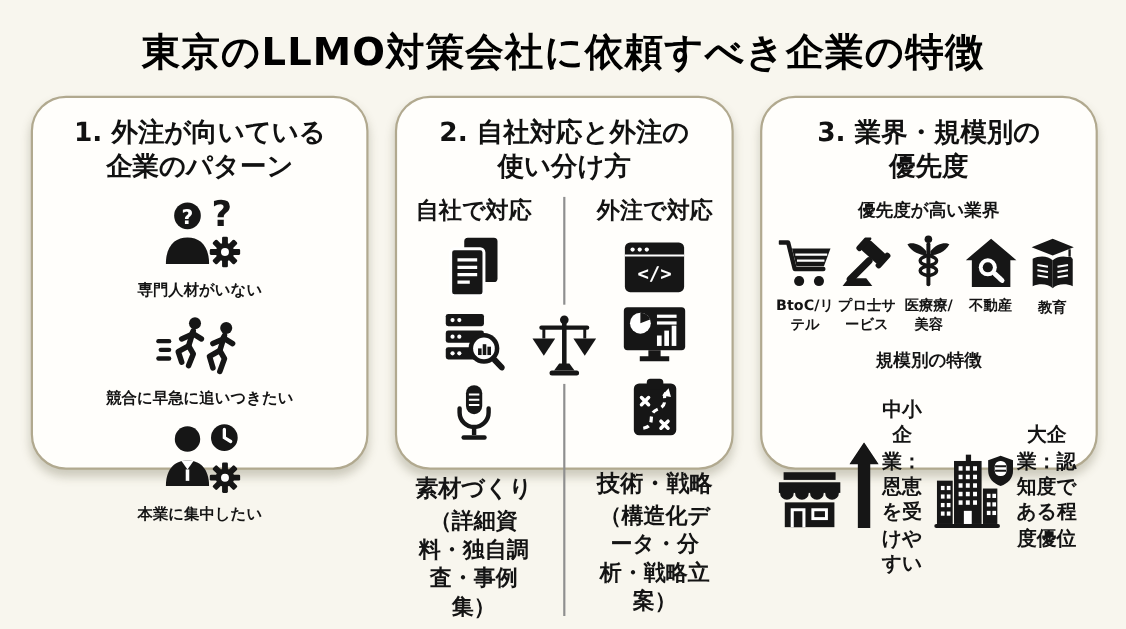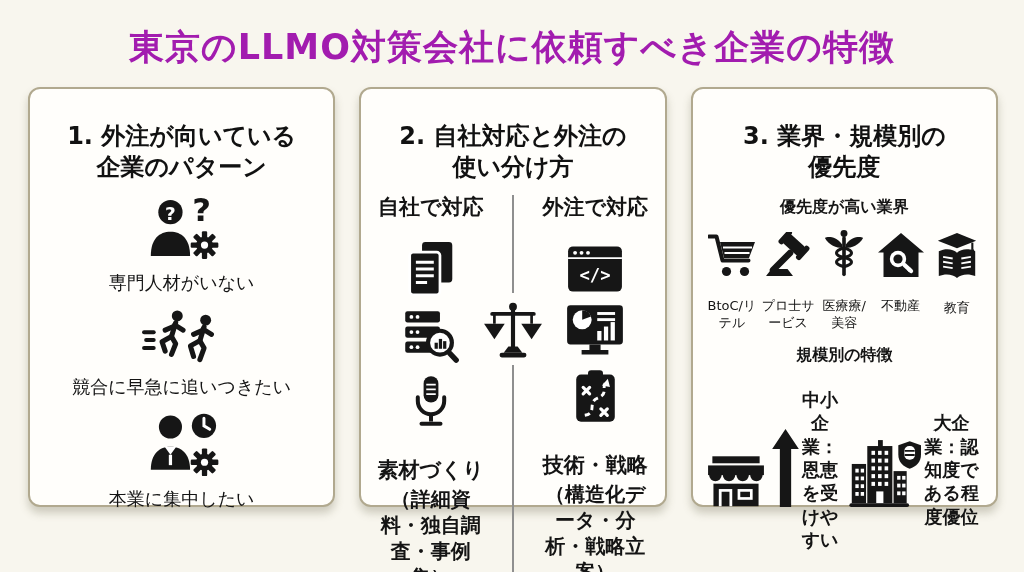--- a/index.html
+++ b/index.html
@@ -8,66 +8,66 @@
     background:#f8f6ee;
     font-family:"DejaVu Sans","Liberation Sans",sans-serif;
     color:#141414;
     overflow:hidden;
   }
   .page-title {
     text-align:center;
     padding-top:24px;
     font-size:35px;
     font-weight:bold;
-    color:#a21caf;
+    color:#000000;
     letter-spacing:1px;
   }
   .cards {
     display:flex;
     gap:24px;
     padding:16px 26px 0 28px;
     align-items:stretch;
   }
   .card {
     flex:1;
-    height:420px;
+    height:340px;
     background:#fffefb;
     border:2px solid #b1a98f;
-    border-radius:12px;
+    border-radius:32px;
     box-shadow:0 6px 9px rgba(95,88,60,.28);
-    padding:32px 10px 12px;
+    padding:16px 10px 12px;
     display:flex;
     flex-direction:column;
     align-items:center;
   }
   .card-title { text-align:center; font-size:24px; font-weight:bold; line-height:1.3; color:#111; }
   svg.ic { display:block; fill:#161616; }
 
   
   .c1-item { display:flex; flex-direction:column; align-items:center; margin-top:13px; }
-  .c1-label { font-size:18px; font-weight:normal; margin-top:8px; white-space:nowrap; }
+  .c1-label { font-size:14px; font-weight:bold; margin-top:8px; white-space:nowrap; }
 
   
   .c2-grid { display:grid; grid-template-columns:1fr 46px 1fr; width:100%; margin-top:10px; flex:1; }
   .c2-col { display:flex; flex-direction:column; align-items:center; }
-  .c2-header { font-size:21px; font-weight:bold; margin-bottom:20px; white-space:nowrap; }
+  .c2-header { font-size:21px; font-weight:bold; margin-bottom:10px; white-space:nowrap; }
   .c2-icons { display:flex; flex-direction:column; align-items:center; gap:11px; }
   .c2-center { display:flex; flex-direction:column; align-items:center; }
   .vline { width:2px; background:#8f8f8f; }
   .vline-top { height:98px; margin-top:2px; }
   .vline-bottom { flex:1; margin-top:6px; margin-bottom:4px; }
   .c2-label { margin-top:28px; text-align:center; }
   .c2-label-title { font-size:21px; font-weight:bold; }
   .c2-label-sub { font-size:20px; font-weight:bold; line-height:1.3; margin-top:2px; }
 
   
   .c3-sub { font-size:16px; font-weight:bold; margin-top:14px; }
   .industries { display:flex; justify-content:space-between; width:100%; margin-top:14px; padding:0 2px; }
   .industry { width:19.5%; display:flex; flex-direction:column; align-items:center; }
-  .industry-label { font-size:13px; font-weight:normal; text-align:center; line-height:1.25; margin-top:20px; }
+  .industry-label { font-size:13px; font-weight:bold; text-align:center; line-height:1.25; margin-top:9px; }
   .c3-scale-row { display:flex; width:100%; margin-top:14px; justify-content:space-between; padding:0 4px; }
   .c3-scale-item { width:49%; display:flex; flex-direction:row; align-items:center; }
   .icon-group { display:flex; align-items:flex-end; gap:7px; height:82px; }
   .c3-scale-label { font-size:18px; font-weight:bold; text-align:center; line-height:1.3; margin-top:8px; }
   .gold { fill:#c2a361; }
 </style>
 </head>
 <body>
 
 <svg width="0" height="0" style="position:absolute" aria-hidden="true">

